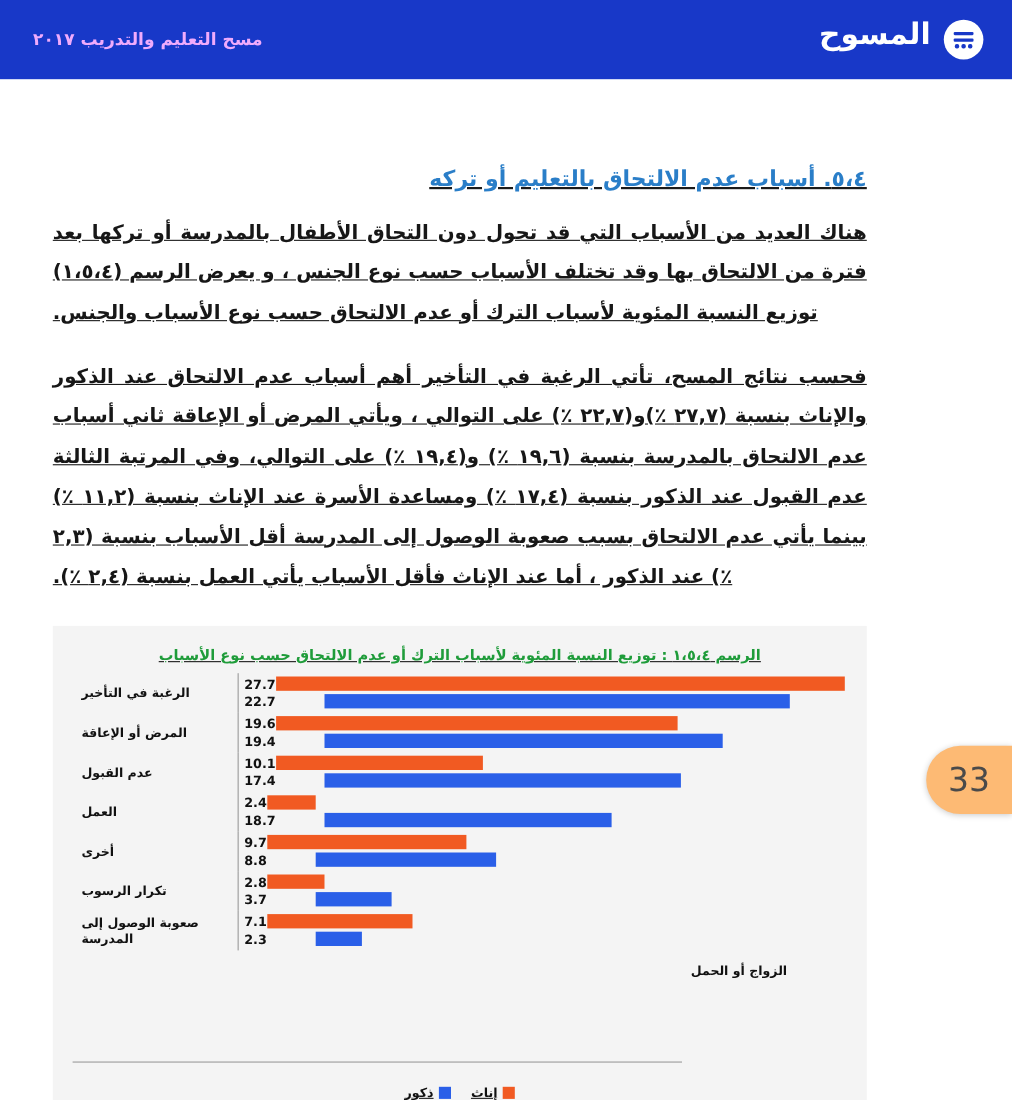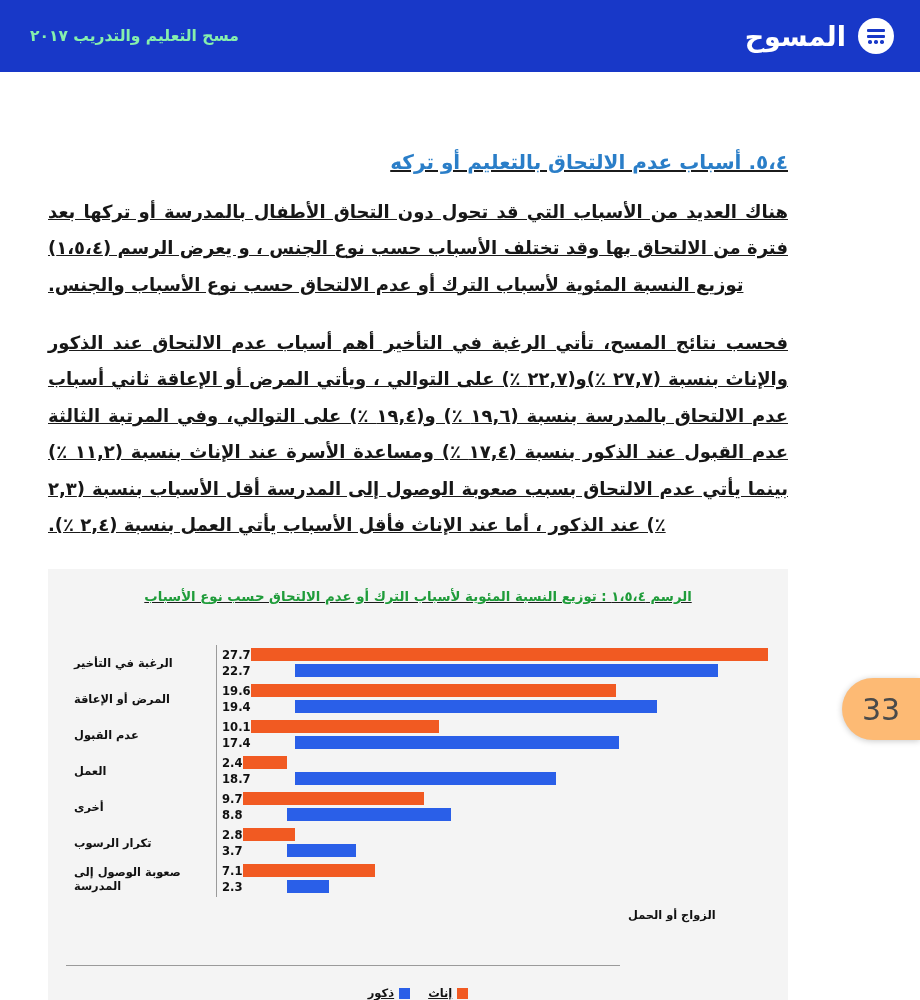--- a/index.html
+++ b/index.html
@@ -24,21 +24,20 @@
     height: 72px;
     background: #1838c8;
     display: flex;
     align-items: center;
     justify-content: space-between;
     box-sizing: border-box;
     padding: 0 26px 0 30px;
   }
   .header-right {
     display: flex;
-    align-items: center;
     gap: 12px;
     flex-direction: row-reverse;
   }
   .brand-title {
     color: #ffffff;
     font-size: 27px;
     font-weight: bold;
     letter-spacing: 0px;
     line-height: 1;
   }
@@ -73,21 +72,21 @@
     height: 3.5px;
     background: #1838c8;
     border-radius: 50%;
     top: 14px;
   }
   .brand-mark .dot.d1 { left: 2px; }
   .brand-mark .dot.d2 { left: 8.2px; }
   .brand-mark .dot.d3 { left: 14.4px; }
 
   .header-left-text {
-    color: #86efac;
+    color: #f0abfc;
     font-size: 15.5px;
     font-weight: bold;
     direction: rtl;
   }
 
   
   .content {
     position: absolute;
     top: 72px;
     left: 0;
@@ -145,21 +144,21 @@
   }
   
   .rows {
     position: absolute;
     top: 0;
     right: 0;
     left: 0;
     bottom: 18px;
     display: flex;
     flex-direction: column;
-    justify-content: center;
+    justify-content: flex-start;
   }
   .row {
     height: 36px;
     display: flex;
     flex-direction: row;
     align-items: center;
     position: relative;
   }
   .row-label {
     width: 150px;

